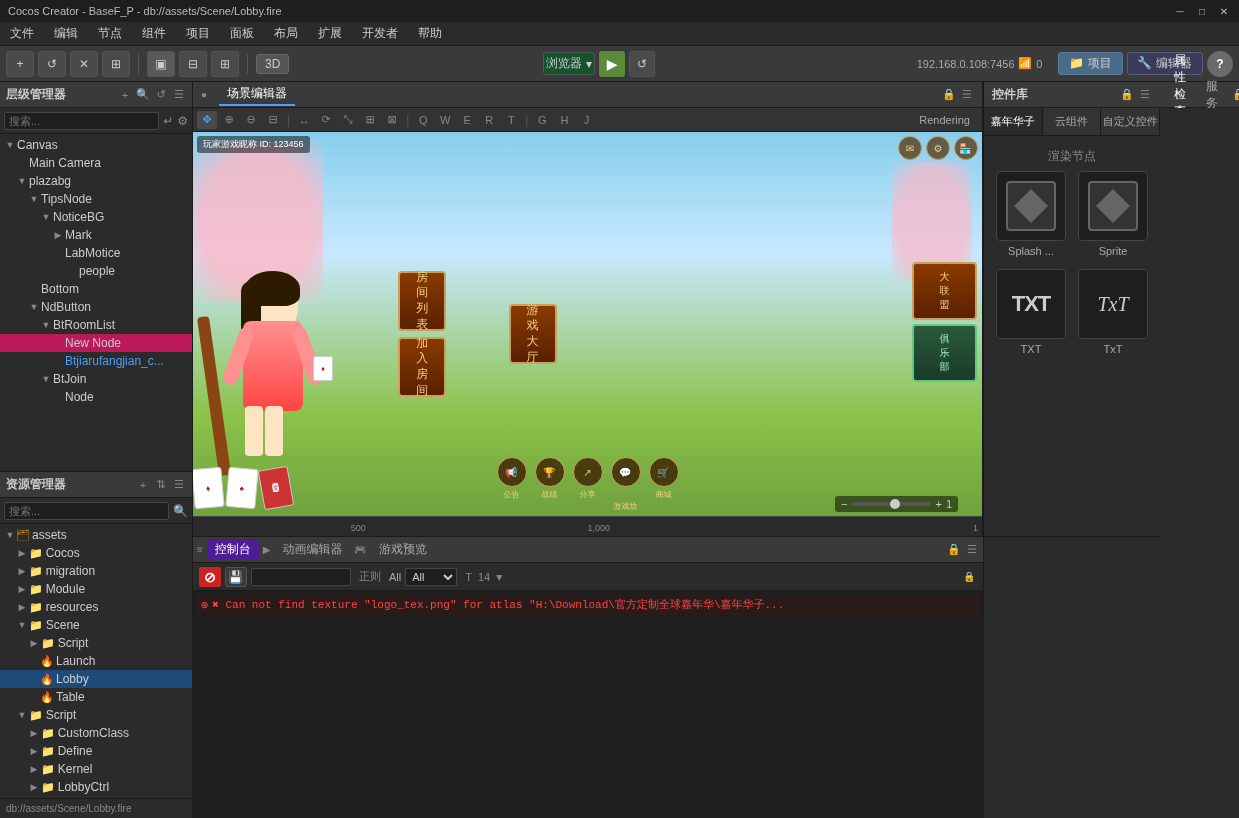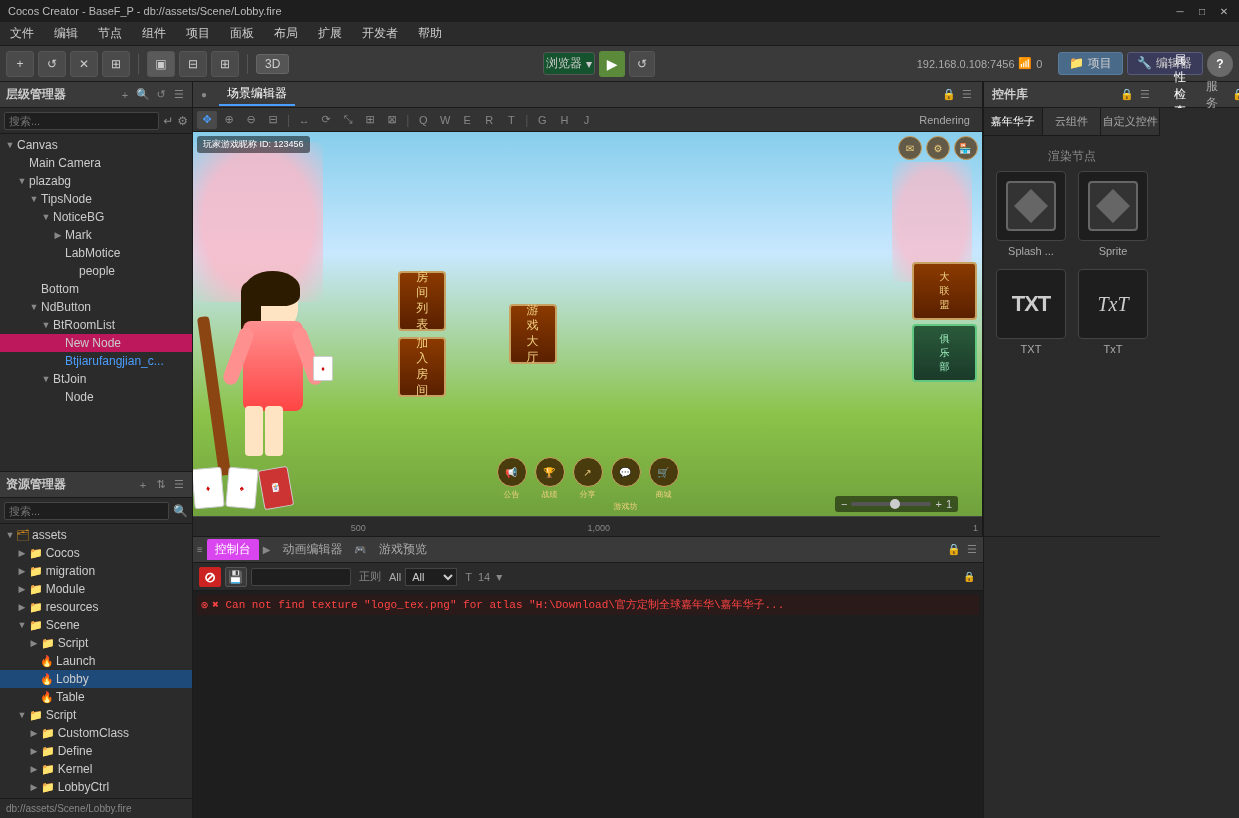--- a/index.html
+++ b/index.html
@@ -415,21 +415,21 @@
     }
     .console-tab {
       padding: 2px 8px;
       font-size: 12px;
       color: #aaa;
       cursor: pointer;
       display: flex; align-items: center; gap: 4px;
     }
     .console-tab.active {
       color: #fff;
-      background: #d946ef;
+      background: #4c1d95;
       border-radius: 2px 2px 0 0;
     }
     .console-toolbar {
       height: 28px;
       background: #2b2b2b;
       display: flex;
       align-items: center;
       padding: 0 6px;
       gap: 4px;
       border-bottom: 1px solid #1a1a1a;

